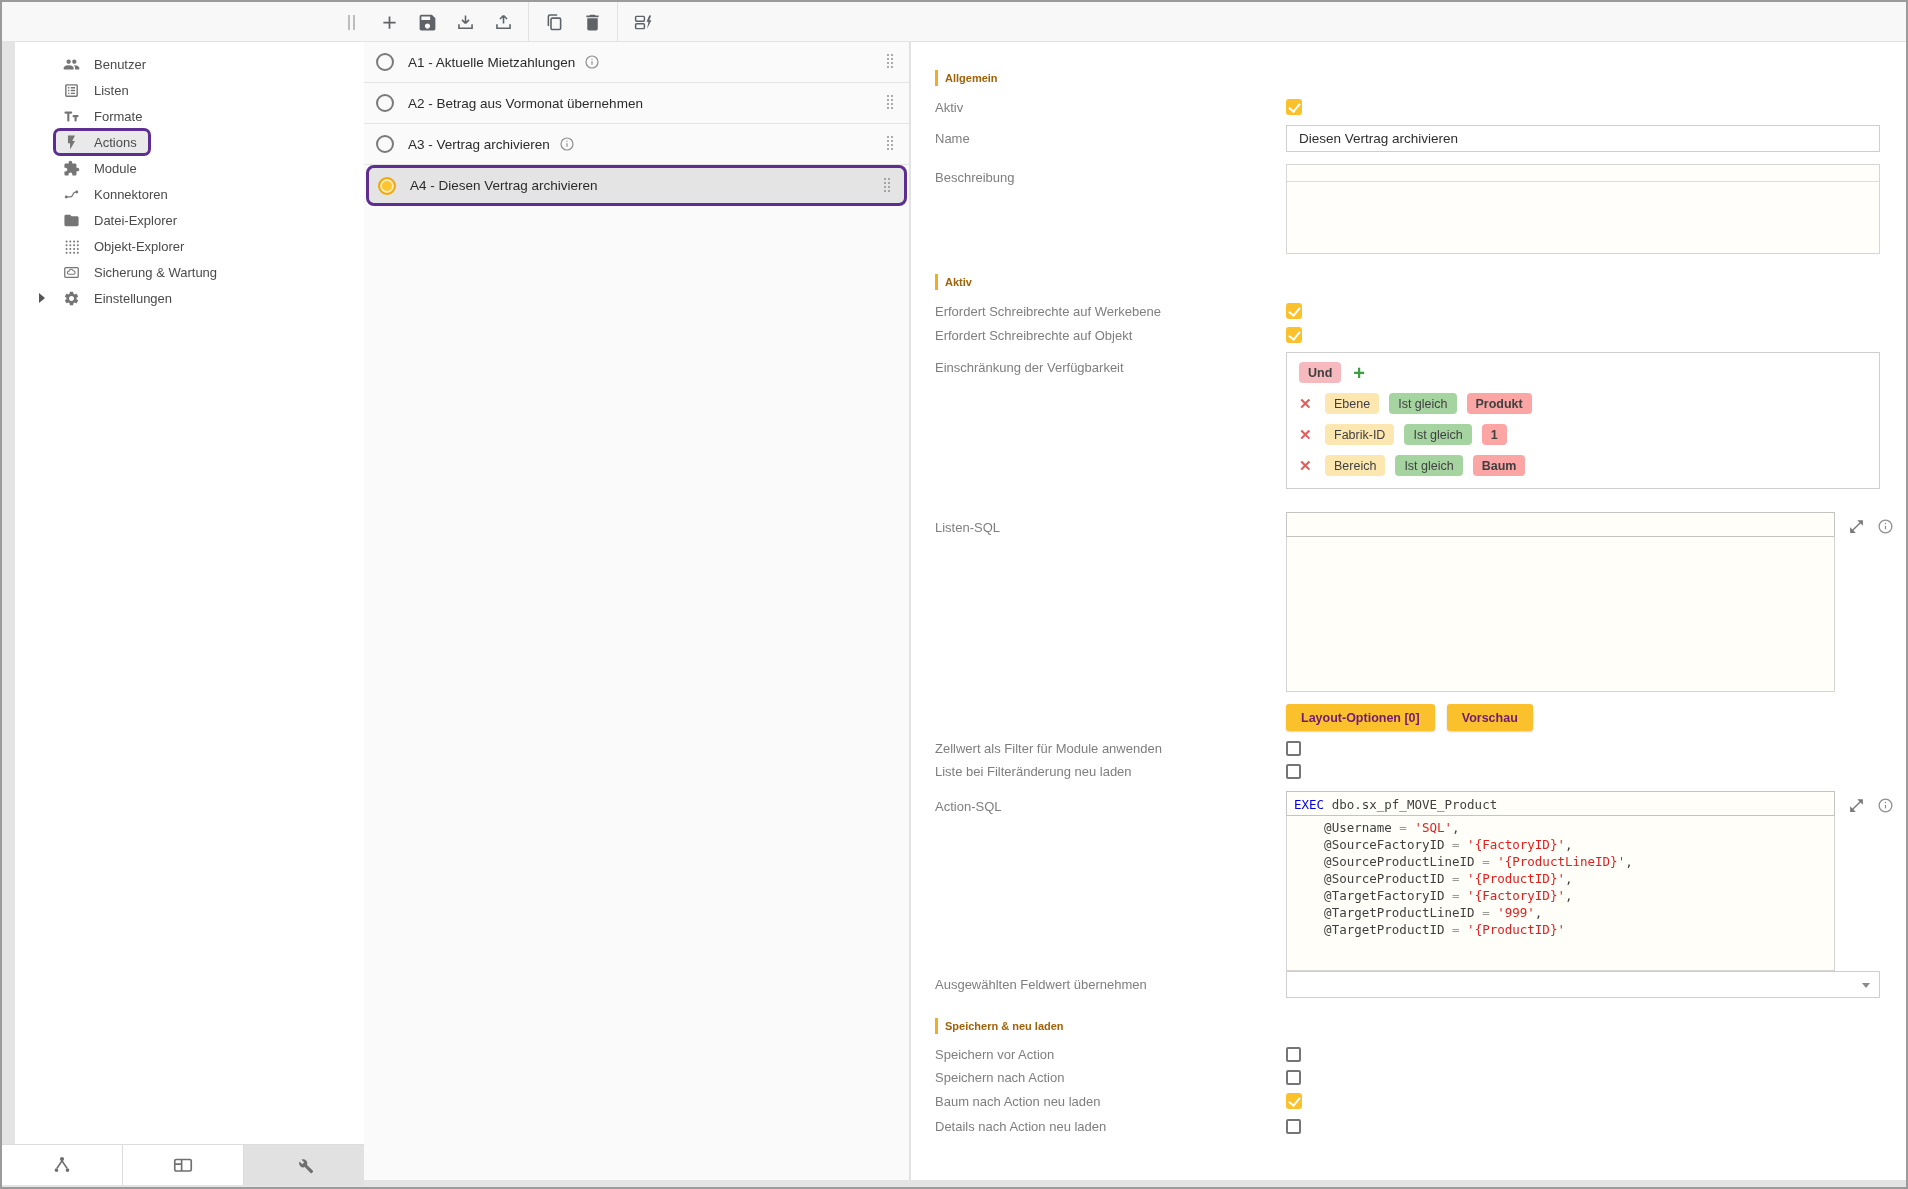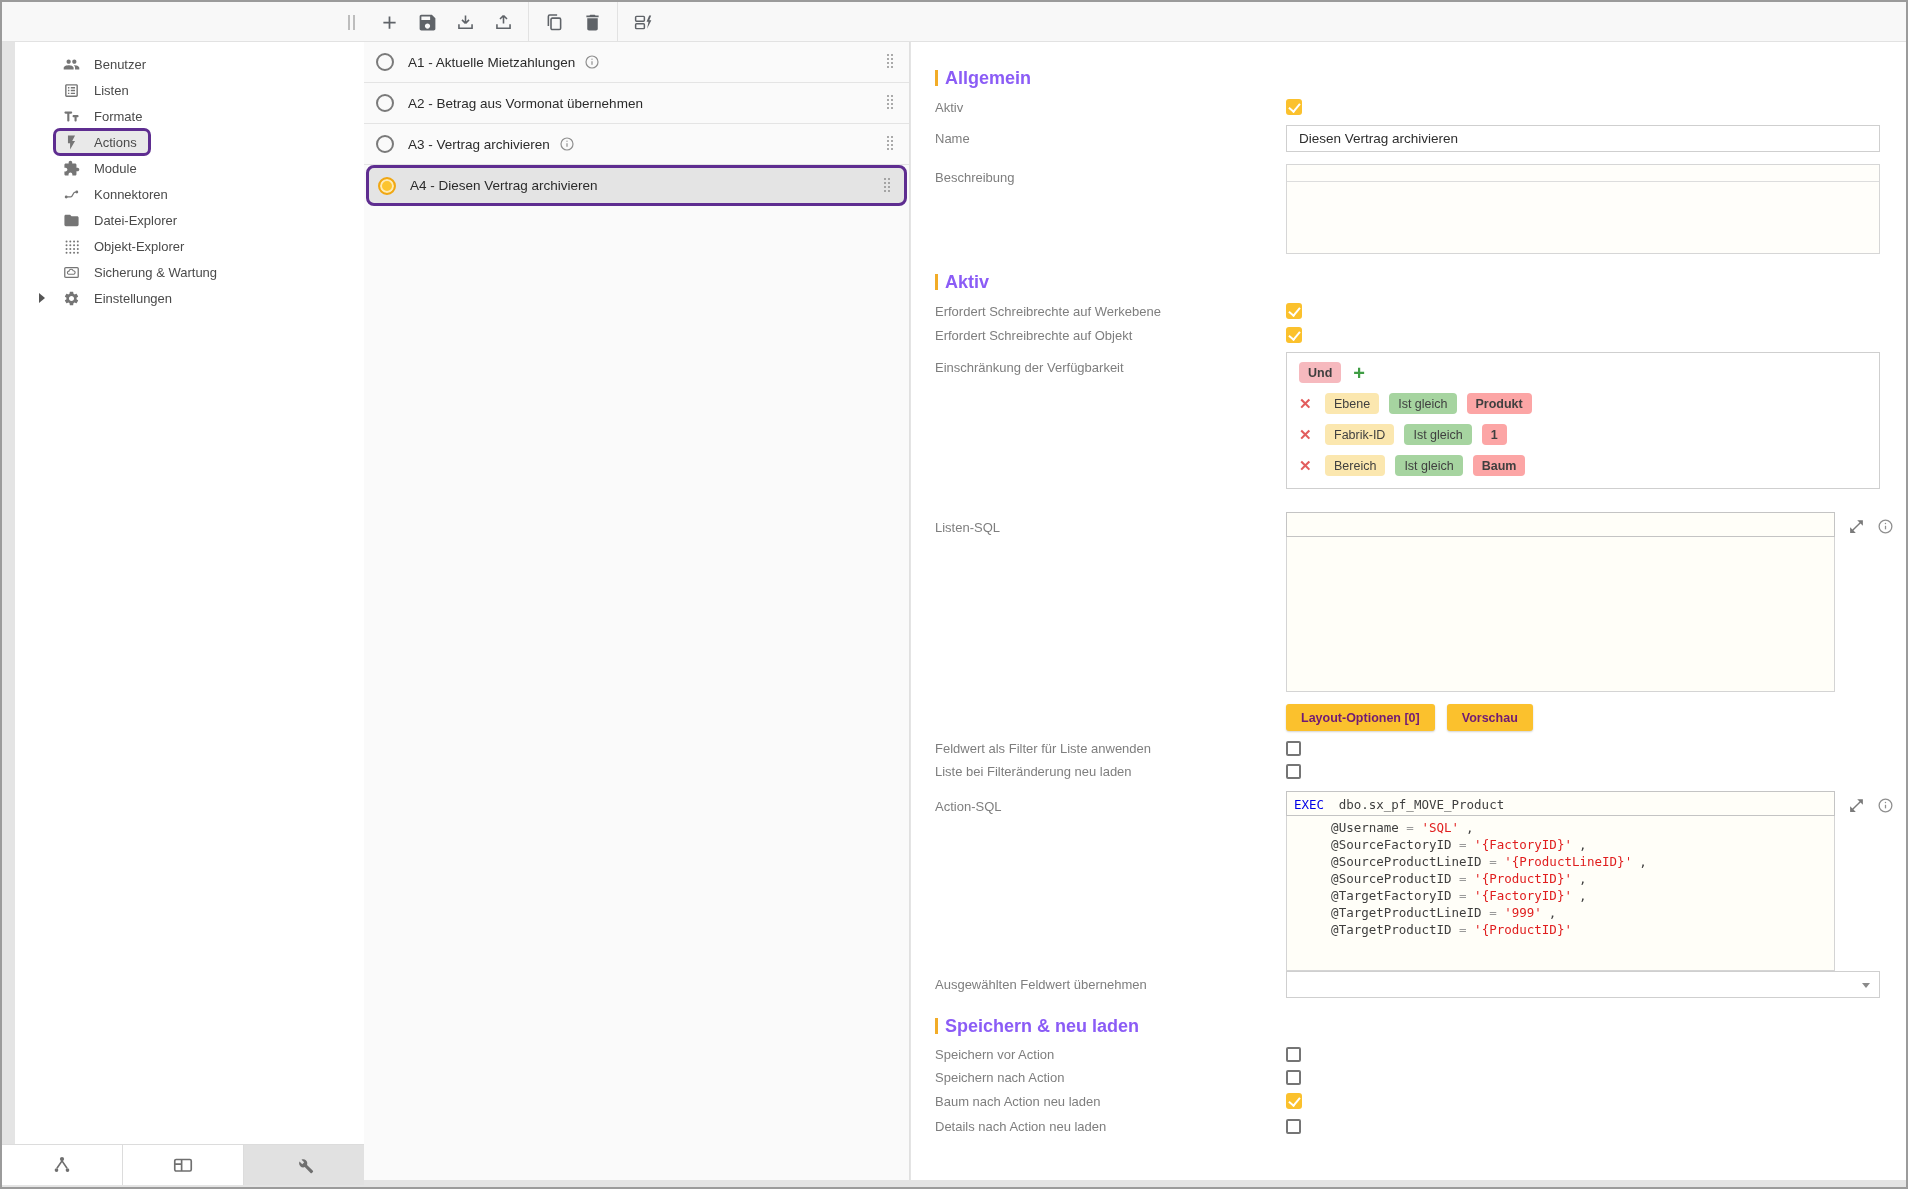--- a/index.html
+++ b/index.html
@@ -93,21 +93,21 @@
   .info-ic svg { width:16px; height:16px; stroke:#8f8f8f; fill:none; }
   .draghandle { margin-left:auto; display:grid; grid-template-columns:4px 4px; grid-auto-rows:4px; cursor:grab; }
   .draghandle i { width:2px; height:2px; border-radius:50%; background:#8f8f8f; }
   
   #detail {
     position:absolute; left:909px; top:40px; width:995px; height:1138px;
     background:#ffffff; padding:27px 26px 0 24px; overflow:hidden;
   }
   .sec-head { display:flex; align-items:center; height:18px; }
   .sec-bar { width:3px; height:16px; background:#f2ac28; margin-right:7px; }
-  .sec-title { font-size:18px; font-weight:bold; color:#8b5cf6; }
+  .sec-title { font-size:11px; font-weight:bold; color:#a16207; }
   .frow { display:flex; align-items:center; }
   .frow.top { align-items:flex-start; }
   .flabel { width:351px; flex:0 0 351px; font-size:13px; color:#7e7e7e; }
   .fctrl { display:flex; align-items:flex-start; }
   
   .cb {
     width:15px; height:15px; border:2px solid #757575; border-radius:2px;
     display:inline-block; position:relative; cursor:pointer; background:#fff;
   }
   .cb.on { width:16px; height:16px; background:#fbc12d; border:none; border-radius:3px; }
@@ -142,21 +142,21 @@
     width:549px; border:1px solid #d4d4d4; background:#fffef8;
     font-family:"DejaVu Sans Mono","Liberation Mono",monospace; font-size:12.5px;
   }
   .editor .active-line {
     border:1px solid #c4c4c4; background:#fffef8; margin:-1px -1px 0 -1px;
     min-height:25px; padding:4px 7px 2px;
   }
   .editor .body-lines { padding:3px 7px 6px; }
   .code-line { white-space:pre; line-height:17px; color:#3f3f3f; }
   .tok-kw { color:#0000e8; }
-  .tok-pl { color:#3f3f3f;margin-left:7px; }
+  .tok-pl { color:#3f3f3f; }
   .tok-op { color:#9a9a9a; }
   .tok-str { color:#e01e1e; }
   .ed-icons { display:flex; align-items:flex-start; gap:12px; margin-left:13px; padding-top:6px; }
   .ed-icons svg { width:17px; height:17px; cursor:pointer; }
   
   .abtn {
     height:27px; background:#fbc12d; border:none; border-radius:3px;
     color:#701a75; font-weight:bold; font-size:12.5px; padding:0 15px;
     font-family:"Liberation Sans",sans-serif; cursor:pointer;
     box-shadow:0 1px 2px rgba(0,0,0,.18);
@@ -516,21 +516,21 @@
         </div>
       </div>
     </div>
 
     <div class="btn-row mt12">
       <button class="abtn">Layout-Optionen [0]</button>
       <button class="abtn">Vorschau</button>
     </div>
 
     <div class="frow mt10">
-      <span class="flabel">Feldwert als Filter für Liste anwenden</span>
+      <span class="flabel">Zellwert als Filter für Module anwenden</span>
       <span class="cb"></span>
     </div>
     <div class="frow mt8">
       <span class="flabel">Liste bei Filteränderung neu laden</span>
       <span class="cb"></span>
     </div>
 
     <div class="frow top mt12">
       <span class="flabel" style="padding-top:8px">Action-SQL</span>
       <div class="fctrl">

